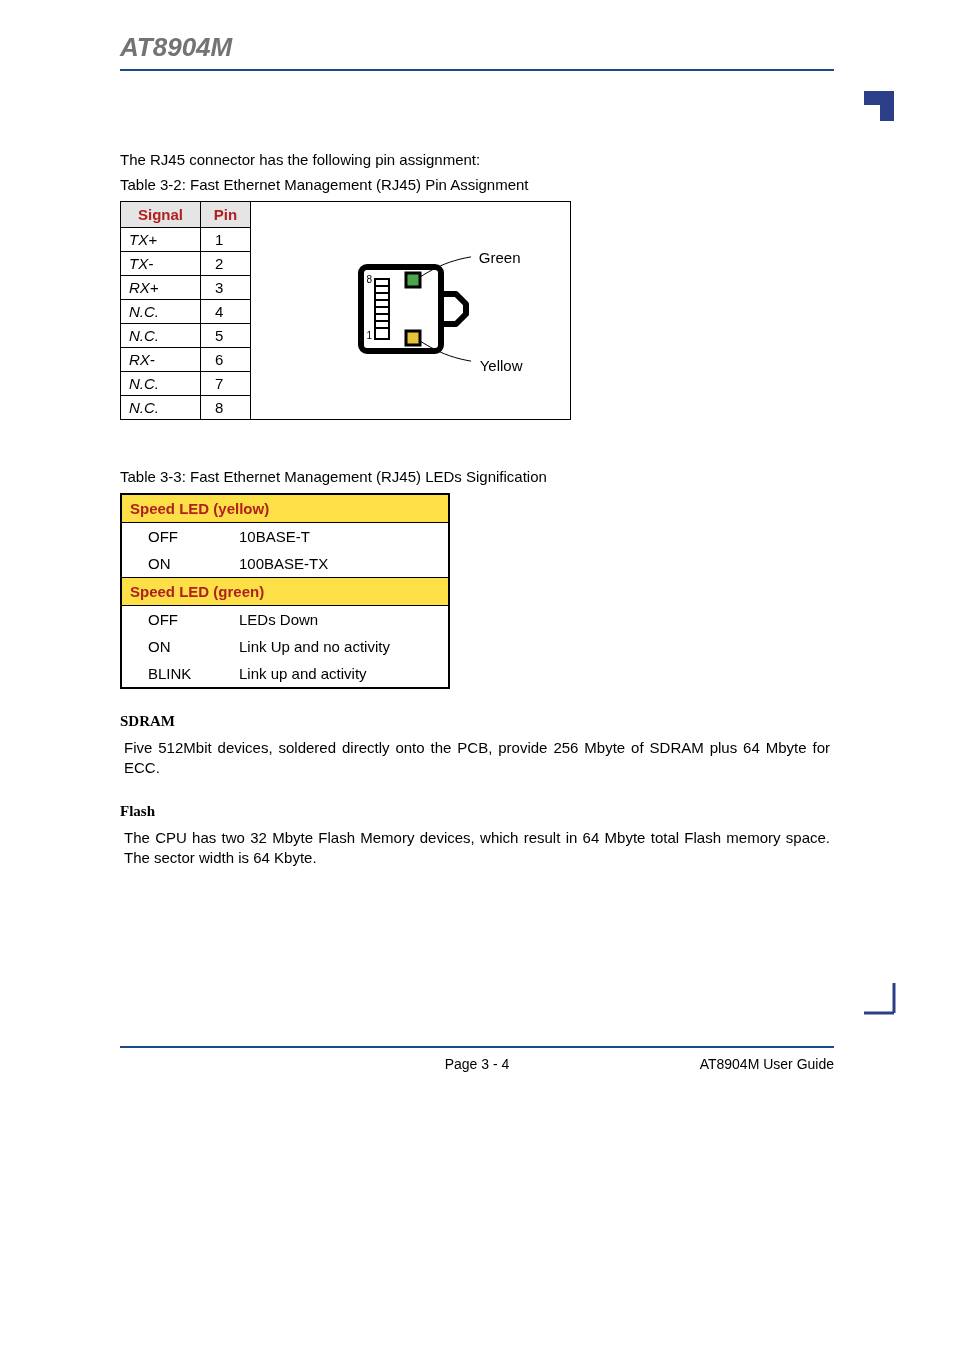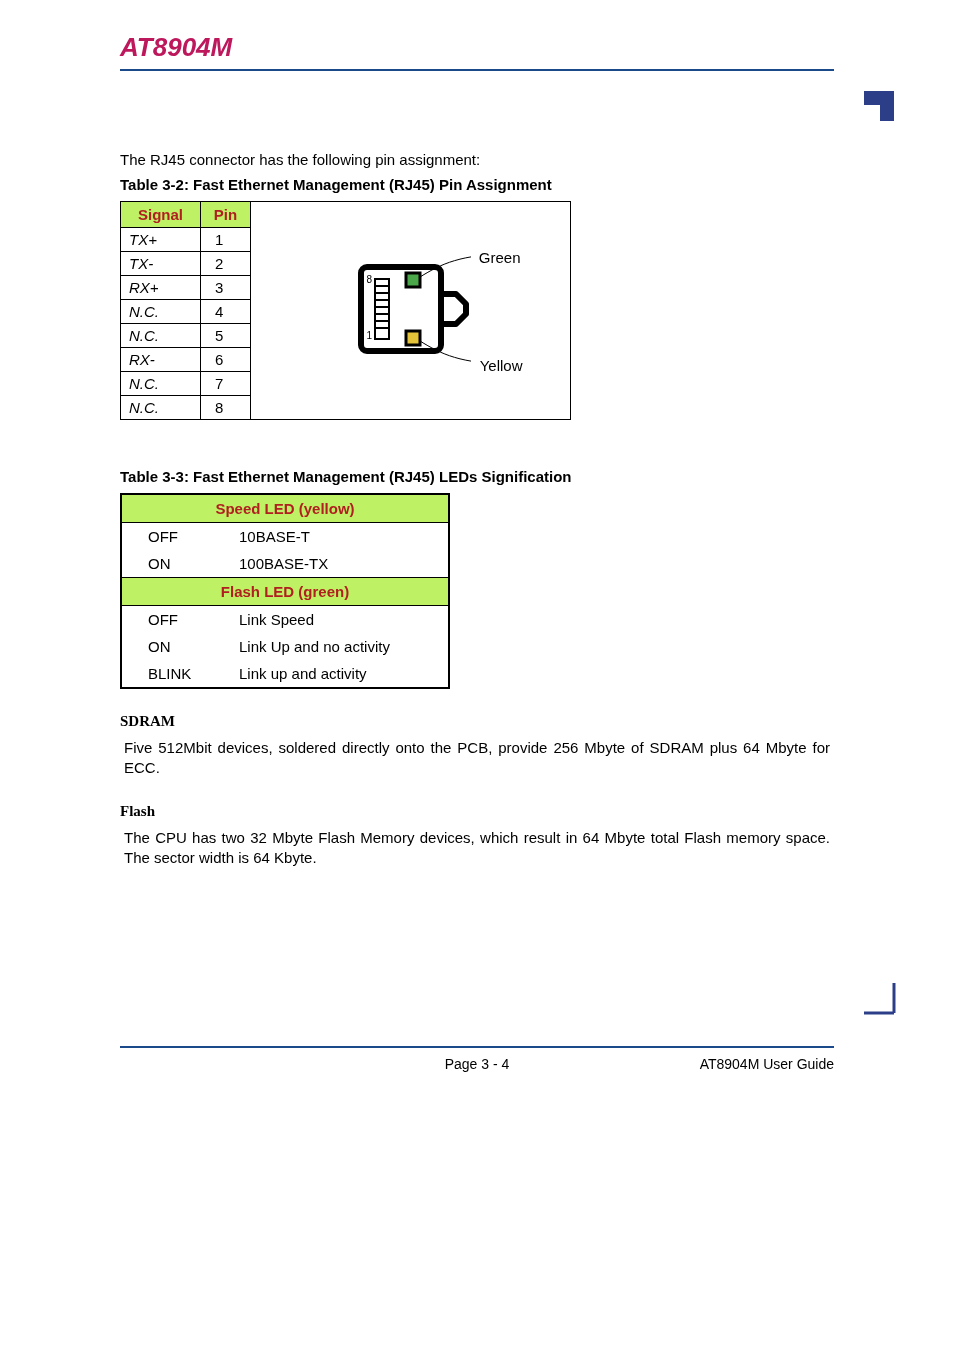--- a/index.html
+++ b/index.html
@@ -19,47 +19,47 @@
     justify-content: space-between;
     align-items: baseline;
     border-bottom: 2px solid #1a4a8a;
     padding-bottom: 6px;
     margin-bottom: 20px;
   }
   .header .left, .header .right {
     font-size: 26px;
     font-weight: bold;
     font-style: italic;
-    color: #be185d;
+    color: #737373;
   }
   .corner-mark-top {
     position: relative;
     height: 40px;
     margin-bottom: 20px;
   }
   .corner-mark-top svg {
     position: absolute;
     right: -70px;
     top: -5px;
   }
   .intro {
     font-size: 15px;
     margin: 8px 0 6px 0;
   }
   .table-caption {
     font-size: 15px;
-    font-weight: bold;
+    font-weight: normal;
     margin: 8px 0 8px 0;
   }
   table.pin-table {
     border-collapse: collapse;
     font-size: 15px;
   }
   table.pin-table th {
-    background: #bef264;
+    background: #e5e5e5;
     color: #b02020;
     font-weight: bold;
     border: 1px solid #000;
     padding: 4px 10px;
     text-align: center;
   }
   table.pin-table td {
     border: 1px solid #000;
     padding: 3px 8px;
   }
@@ -83,24 +83,24 @@
   .lbl-green { right: -50px; top: 0px; }
   .lbl-yellow { right: -52px; bottom: -2px; }
   
   table.led-table {
     border-collapse: collapse;
     font-size: 15px;
     border: 2px solid #000;
     width: 330px;
   }
   table.led-table th.section {
-    background: #bef264;
+    background: #fde047;
     color: #b02020;
     font-weight: bold;
-    text-align: center;
+    text-align: left;
     padding: 5px 8px;
     border: 1px solid #000;
   }
   table.led-table td {
     padding: 5px 8px;
   }
   table.led-table td.state {
     width: 110px;
     padding-left: 26px;
   }
@@ -247,25 +247,25 @@
         </tr>
     <tr>
           <td class="state">OFF</td>
           <td>10BASE-T</td>
         </tr>
     <tr>
           <td class="state">ON</td>
           <td>100BASE-TX</td>
         </tr>
     <tr>
-          <th class="section" colspan="2">Flash LED (green)</th>
+          <th class="section" colspan="2">Speed LED (green)</th>
         </tr>
     <tr>
           <td class="state">OFF</td>
-          <td>Link Speed</td>
+          <td>LEDs Down</td>
         </tr>
     <tr>
           <td class="state">ON</td>
           <td>Link Up and no activity</td>
         </tr>
     <tr>
           <td class="state">BLINK</td>
           <td>Link up and activity</td>
         </tr>
   </tbody>

